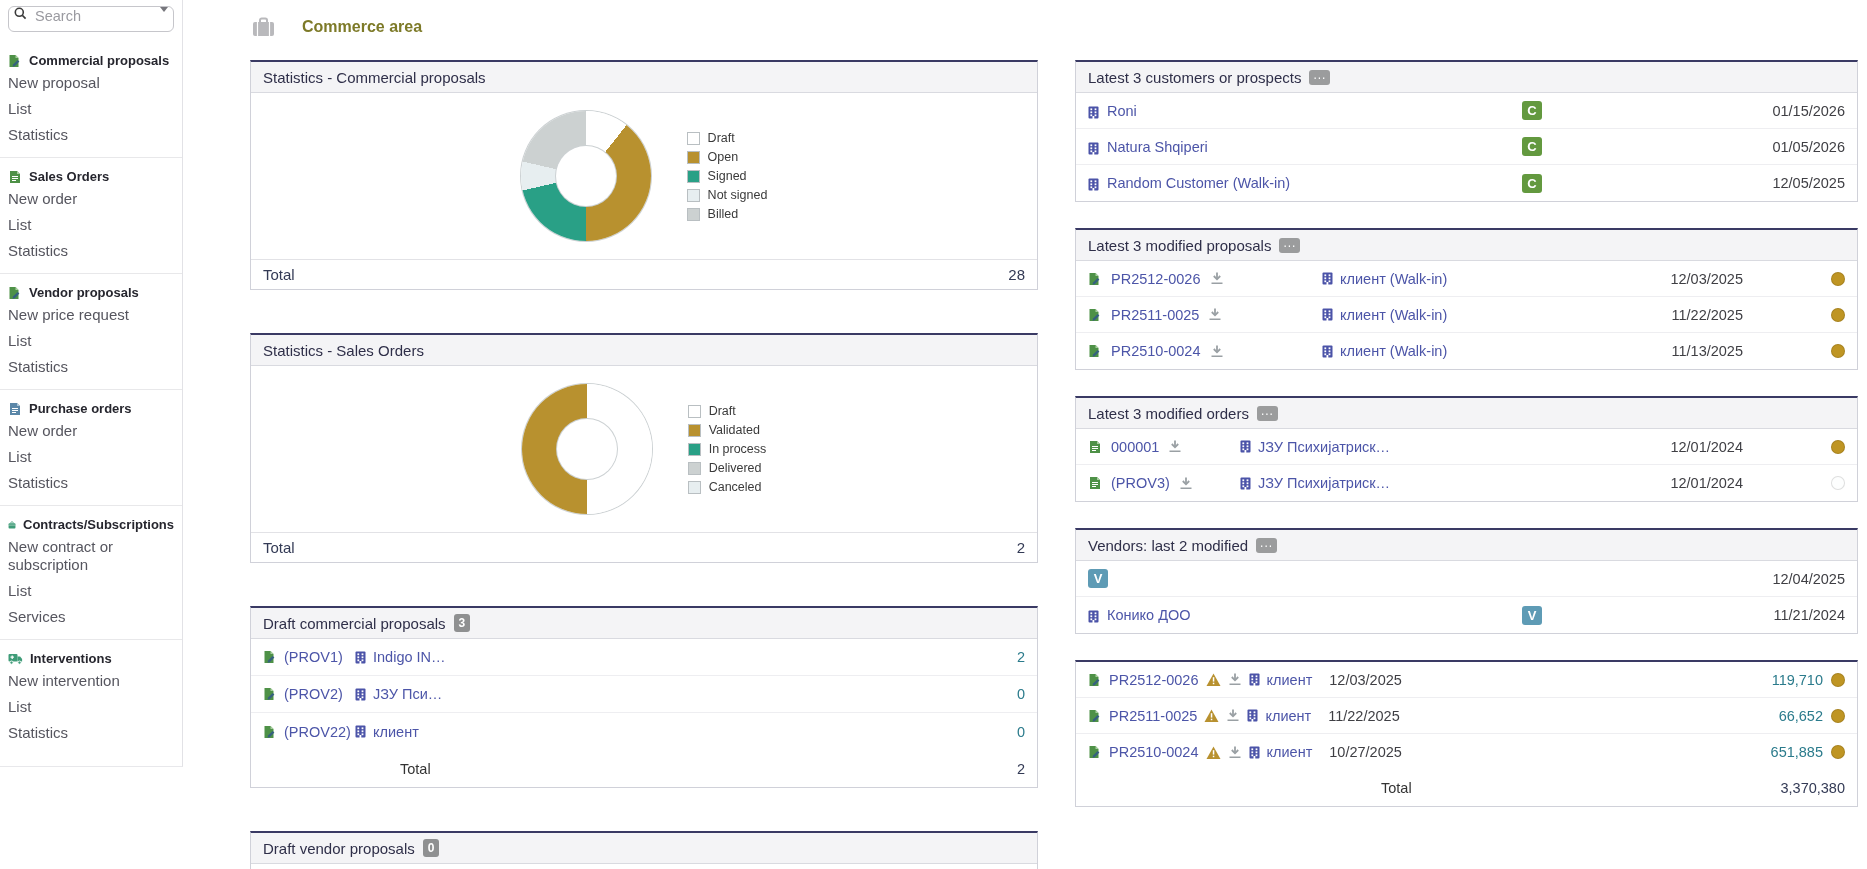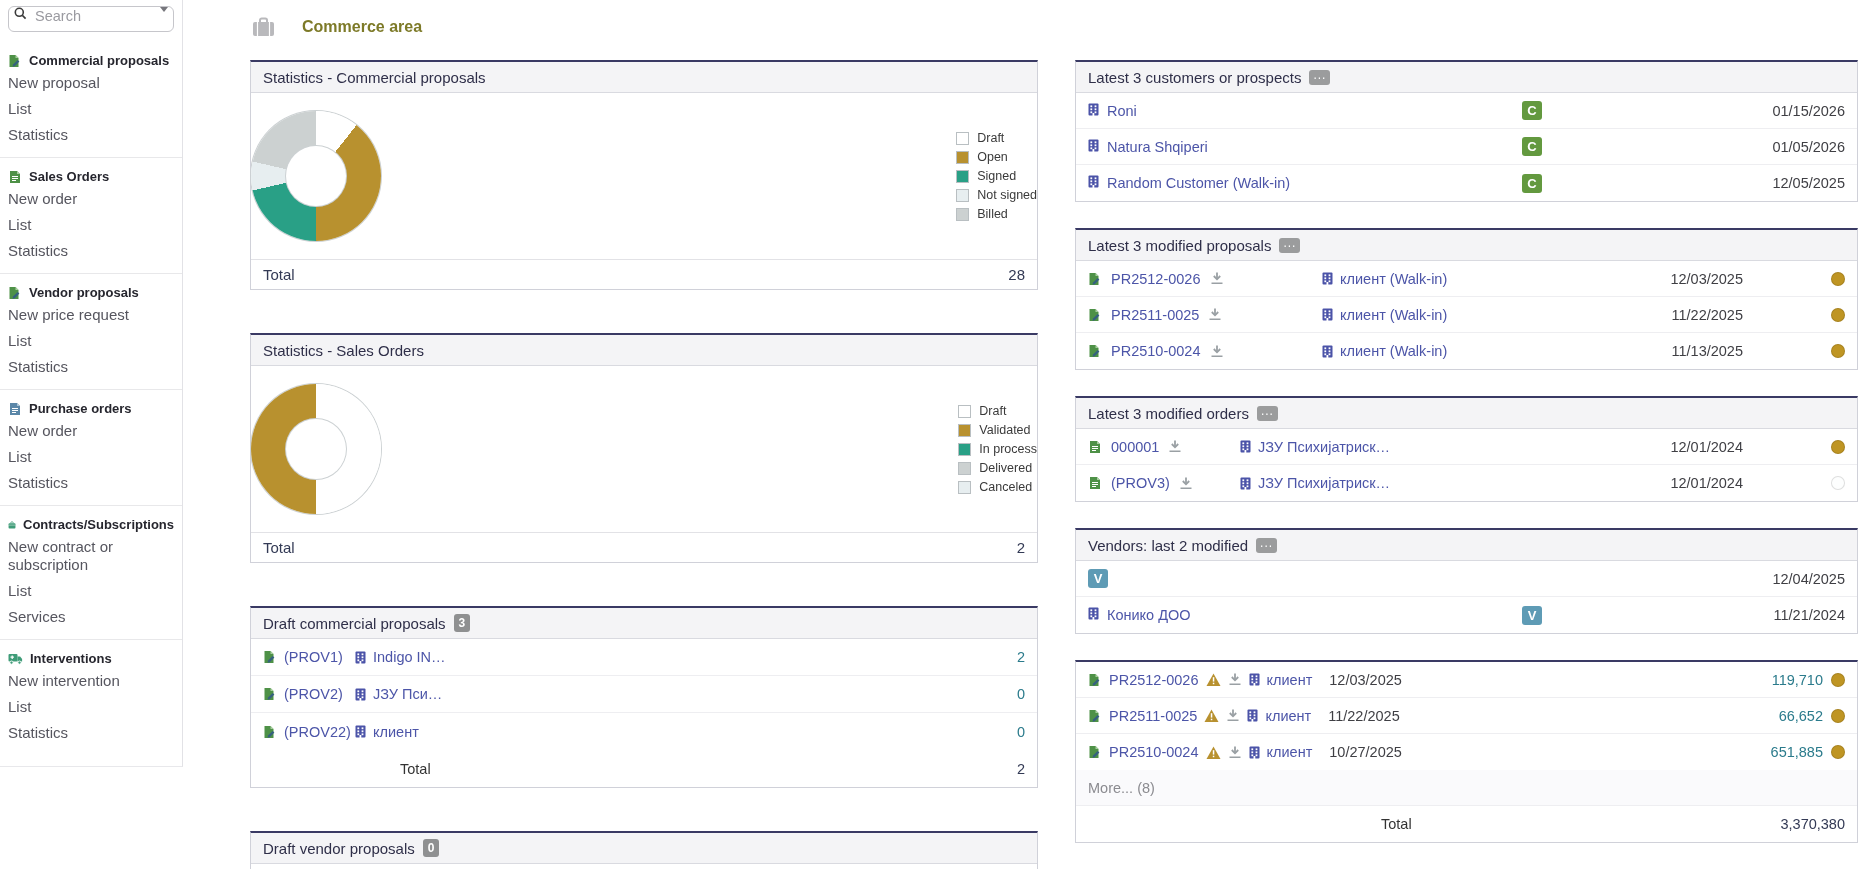--- a/index.html
+++ b/index.html
@@ -44,42 +44,42 @@
   .hdots { background:#9b9c9d; color:#fff; border-radius:3px; font-size:12px; line-height:4px;
            padding:3px 4px 8px; letter-spacing:1px; cursor:pointer; }
 
   a.link { color:#4c55a8; text-decoration:none; cursor:pointer; }
   .trow { display:flex; align-items:center; height:36px; padding:0 12px;
           border-bottom:1px solid #eeeef1; font-size:14.5px; background:#fff; }
   .trow:last-child { border-bottom:none; }
   .date { margin-left:auto; color:#3f3f44; }
 
   
-  .chart-row { display:flex; align-items:center; justify-content:space-between; gap:36px;
+  .chart-row { display:flex; align-items:center; justify-content:center; gap:36px;
                padding:18px 0; border-bottom:1px solid #e2e2e6; }
   .donut { width:130px; height:130px; border-radius:50%; position:relative; box-shadow:0 0 0 1px #ccd1d3; }
   .donut::after { content:""; position:absolute; inset:35px; background:#fff; border-radius:50%;
                   box-shadow:0 0 0 1px #ccd1d3; }
   .legend { display:flex; flex-direction:column; gap:5px; }
   .legend-item { display:flex; align-items:center; gap:8px; font-size:12.5px; color:#3a3a3a; }
   .swatch { width:13px; height:13px; border:1px solid #b9bfc2; flex:0 0 13px; }
   .total-row { display:flex; align-items:center; height:29px; padding:0 12px; color:#333a55; }
   .tval { margin-left:auto; }
 
   
   .drow { height:37px; }
   .ref-cell { display:flex; align-items:center; gap:7px; flex:0 0 92px; }
   .comp-cell { display:flex; align-items:center; gap:7px; flex:1; min-width:0; }
   .num { margin-left:auto; color:#2b7b8c; }
   .draft-total .tlabel { margin-left:137px; }
   .draft-total .tval { color:#333a55; }
   .empty-row { color:#4a4a4a; }
 
   
-  .name-cell { display:flex; align-items:flex-start; gap:8px; flex:0 0 434px; min-width:0; }
+  .name-cell { display:flex; align-items:flex-end; gap:8px; flex:0 0 434px; min-width:0; }
   .badge-c, .badge-v { width:20px; height:19px; border-radius:3px; color:#fff; font-size:13px;
                        font-weight:bold; display:flex; align-items:center; justify-content:center; }
   .badge-c { background:#63993f; }
   .badge-v { background:#5e9bb5; }
   .ref-cell2 { display:flex; align-items:center; gap:9px; }
   .prop-ref { flex:0 0 234px; }
   .ord-ref { flex:0 0 152px; }
   .comp-cell2 { display:flex; align-items:center; gap:7px; flex:1; min-width:0; }
   .dot { width:14px; height:14px; border-radius:50%; border:1px solid rgba(0,0,0,.12); flex:0 0 14px; }
   .gap-dot { margin-left:88px; }
@@ -816,23 +816,20 @@
                       <rect x="4.5" y="10" width="1.8" height="3"></rect>
                     </g>
                   </svg>
                   <a class="link">клиент</a>
                   <span class="date" style="margin-left:10px">10/27/2025</span>
                 </span>
                 <span class="amount">651,885</span>
                 <span class="dot open-dot" style="background: rgb(191, 149, 35);"></span>
               </div>
             </div>
-          <div class="trow more-row">
-            <a style="color:inherit;text-decoration:none;cursor:pointer">More... (8)</a>
-          </div>
           <div class="trow open-total">
             <span class="tlabel">Total</span>
             <span class="tval">3,370,380</span>
           </div>
         </section>
       </div>
     </div>
   </main>
 </div>
 

